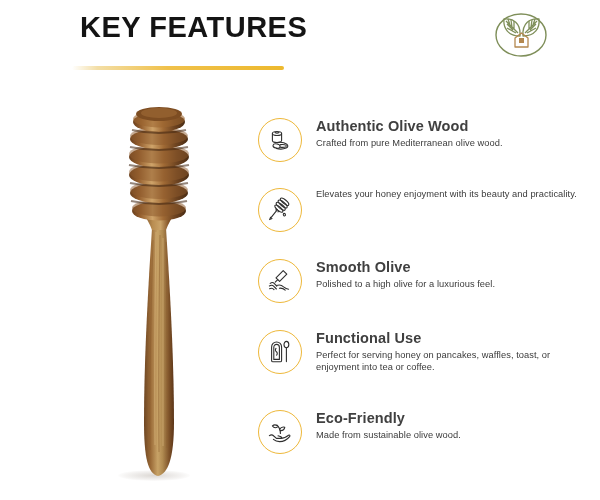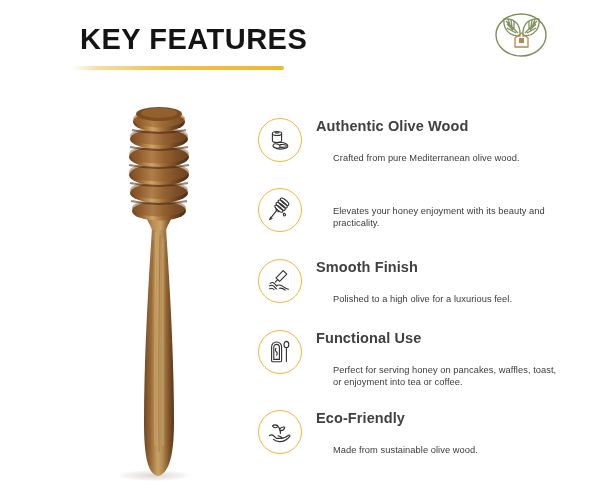--- a/index.html
+++ b/index.html
@@ -7,21 +7,21 @@
     width:600px;height:500px;
     background:#ffffff;
     font-family:"Liberation Sans", sans-serif;
     overflow:hidden;
     position:relative;
   }
   .page{position:relative;width:600px;height:500px;}
 
   
   .title{
-    position:absolute;left:80px;top:22px;
+    position:absolute;left:80px;top:10px;
     font-size:29px;font-weight:bold;
     letter-spacing:0.5px;
     color:#141414;
     line-height:34px;
     white-space:nowrap;
   }
   .title-rule{
     position:absolute;left:72px;top:66px;
     width:212px;height:4px;
     background:linear-gradient(to right,#ffffff 0%,#f3dea6 12%,#f0c14b 45%,#edb92e 100%);
@@ -62,21 +62,21 @@
   .f-icon svg{display:block;}
   .f-text{position:absolute;left:58px;top:0;width:262px;}
   .f-title{
     font-size:14.5px;font-weight:bold;color:#404040;
     line-height:17px;letter-spacing:0.1px;
     margin:0 0 2px 0;
   }
   .f-desc{
     font-size:9.3px;color:#3b3b3b;
     line-height:12.4px;letter-spacing:0.05px;
-    margin:17px;
+    margin:0;
   }
 </style>
 </head>
 <body>
 
 <div class="page">
 
   <div class="title">KEY FEATURES</div>
   <div class="title-rule"></div>
 
@@ -214,21 +214,21 @@
           <path d="M16.2 2.6 L19.8 6.2 L12.6 13.4 L9 9.8 Z"></path>
           <path d="M10.8 11.6 L8.2 14.2"></path>
           <path d="M3.2 15.4 C4.6 14.3 6.4 14.5 7.4 15.6 L9.8 18.2"></path>
           <path d="M2.4 18 C3.9 17 5.8 17.2 6.9 18.4 L9.4 21"></path>
           <path d="M2.6 20.8 C4.2 20 6 20.4 7 21.6"></path>
           <path d="M9.4 17.6 C11.8 16.6 14.6 17 16.6 18.8 C18 20 19.8 21 21.6 21.2"></path>
           <path d="M12.4 20.2 C14.6 20 16.8 20.8 18.2 22.2"></path>
         </svg>
       </div>
       <div class="f-text">
-        <p class="f-title">Smooth Finish</p>
+        <p class="f-title">Smooth Olive</p>
         <p class="f-desc">Polished to a high olive for a luxurious feel.</p>
       </div>
     </div>
 
     <div class="feature" style="top:212px;">
       <div class="f-icon">
         <svg width="26" height="26" viewBox="0 0 26 26" fill="none" stroke="#2f2f2f" stroke-width="1.1" stroke-linecap="round" stroke-linejoin="round">
           <path d="M4.6 8.2 C4.6 5 6.8 3 9.6 3 C12.4 3 14.6 5 14.6 8.2 L14.6 21.4 C14.6 22.2 14 22.8 13.2 22.8 L6 22.8 C5.2 22.8 4.6 22.2 4.6 21.4 Z"></path>
           <path d="M6.8 8.4 C6.8 6.6 8 5.4 9.6 5.4 C11.2 5.4 12.4 6.6 12.4 8.4 L12.4 20.4 L6.8 20.4 Z"></path>
           <path d="M9 9.4 C8 10.6 8.4 12 9.4 12.8 C10.4 13.6 10.6 15 9.6 16.2"></path>

